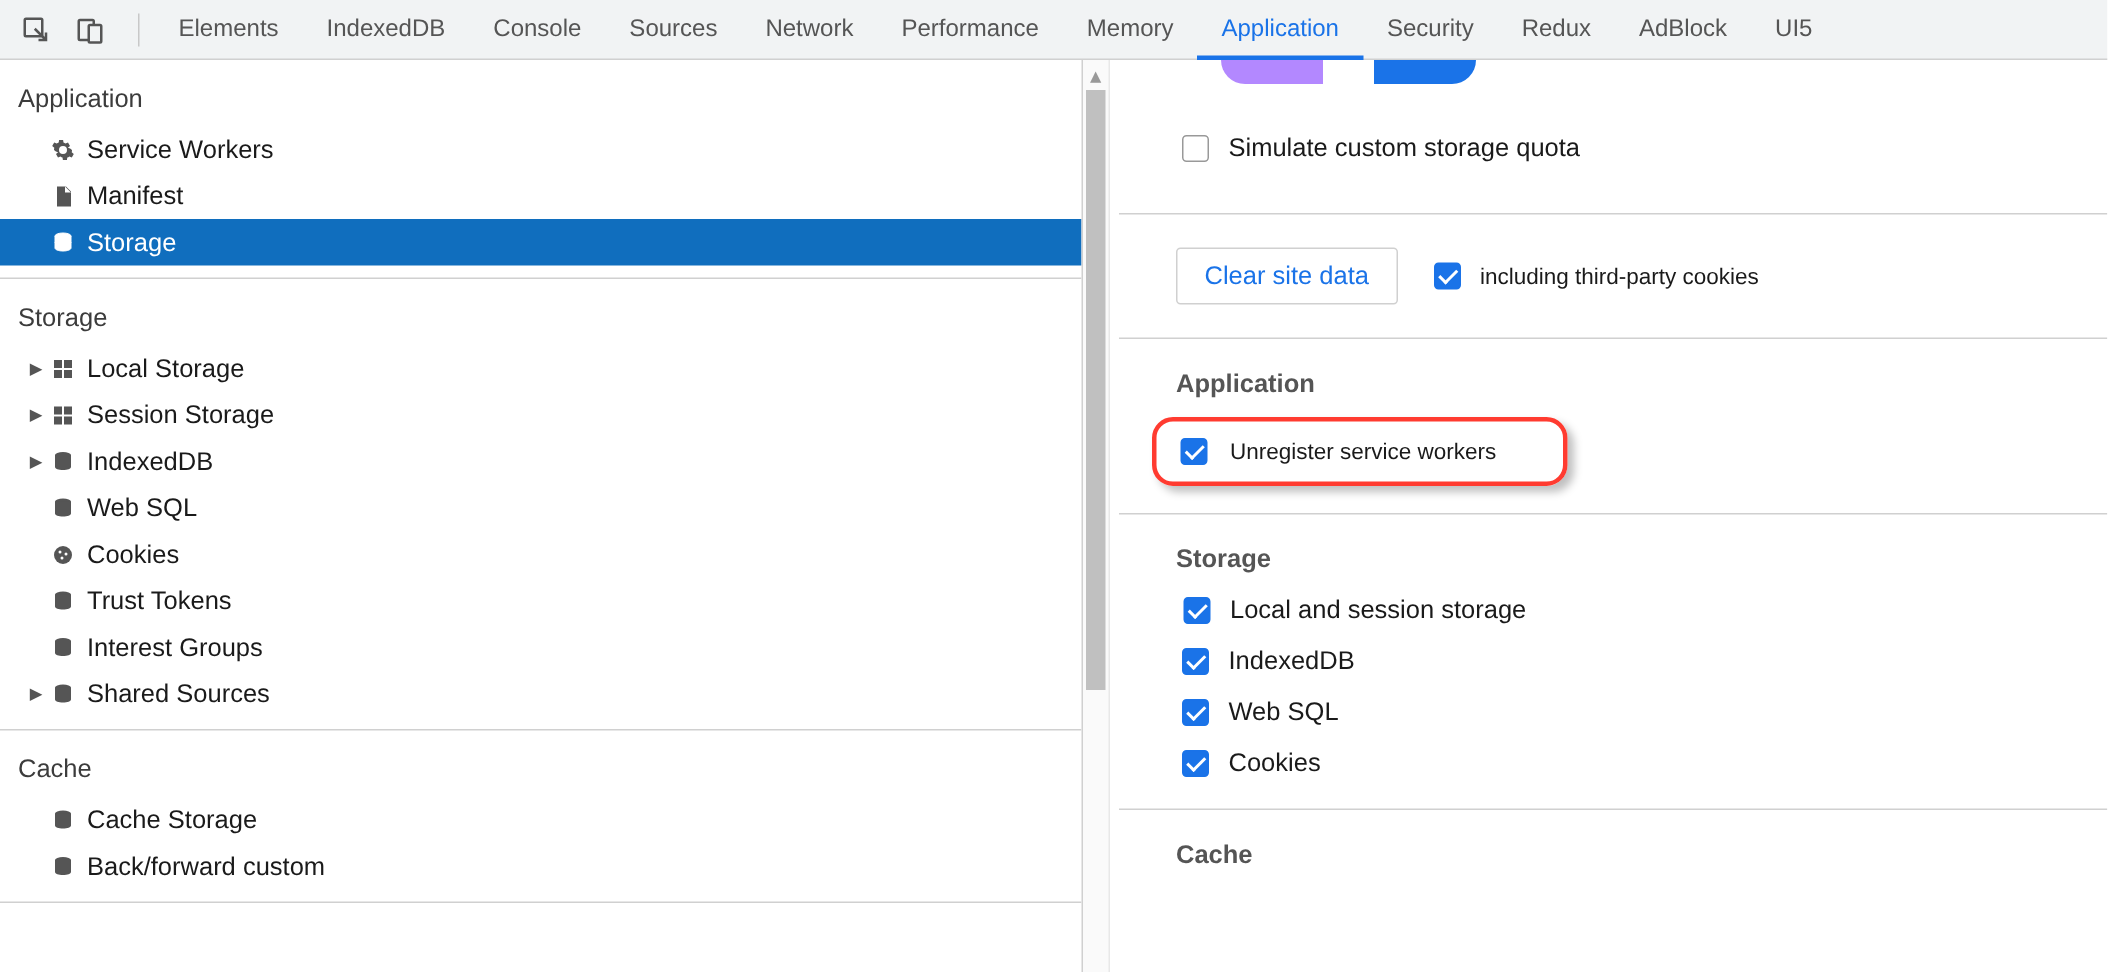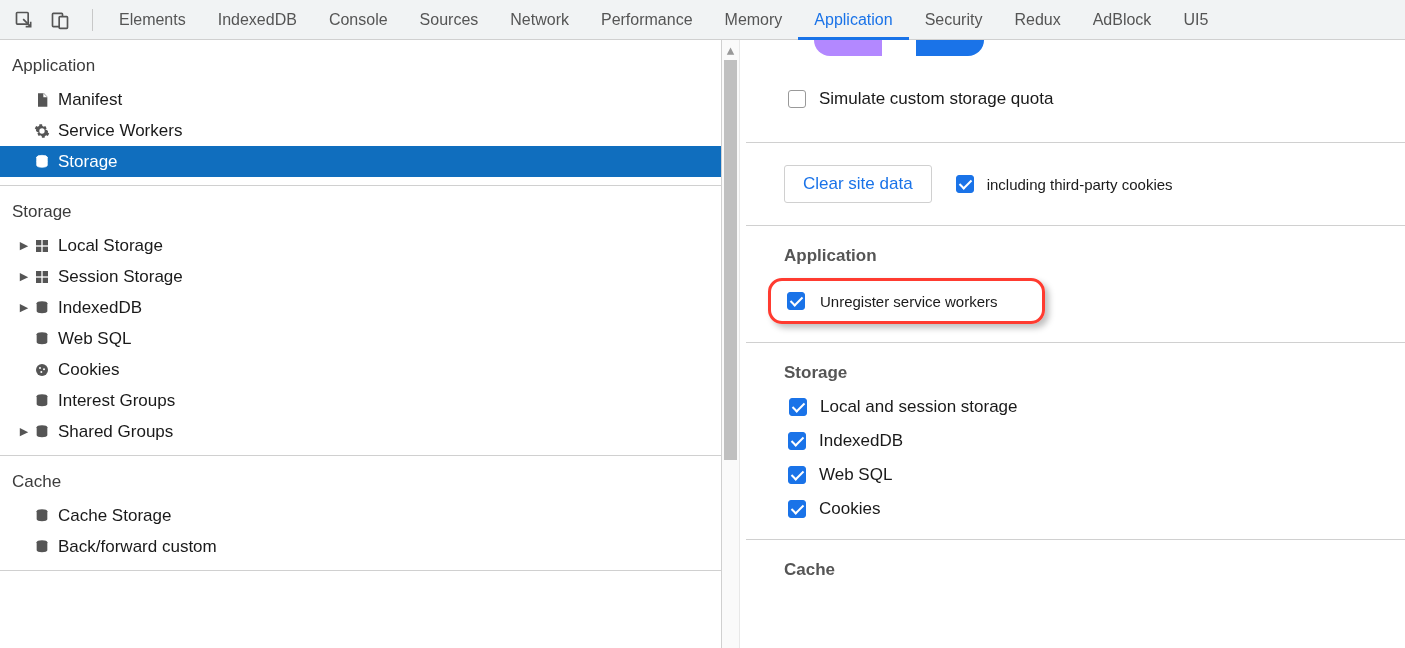--- a/index.html
+++ b/index.html
@@ -78,33 +78,33 @@
   <div class="split">
 
     <div class="sidebar-wrap">
       <div class="sidebar">
 
         <div class="section-hdr">Application</div>
         <div class="tree-item">
           <span class="expander"></span>
           <span class="tree-icon">
               <svg width="16" height="16" viewBox="0 0 24 24" fill="#555">
+                <path d="M12 8a4 4 0 100 8 4 4 0 000-8zm9 4a9 9 0 01-.3 2.3l2.1 1.6-2 3.5-2.5-1a7 7 0 01-2 1.1l-.4 2.5h-4l-.4-2.5a7 7 0 01-2-1.1l-2.5 1-2-3.5 2.1-1.6A9 9 0 013 12a9 9 0 01.3-2.3L1.2 8.1l2-3.5 2.5 1a7 7 0 012-1.1L8.1 2h4l.4 2.5a7 7 0 012 1.1l2.5-1 2 3.5-2.1 1.6A9 9 0 0121 12z"></path>
+              </svg>
+            </span>
+          <span class="tree-label">Service Workers</span>
+        </div>
+        <div class="tree-item">
+          <span class="expander"></span>
+          <span class="tree-icon">
+              <svg width="16" height="16" viewBox="0 0 24 24" fill="#555">
                 <path d="M6 2h9l5 5v15H6z M14 2v6h6"></path>
               </svg>
             </span>
           <span class="tree-label">Manifest</span>
-        </div>
-        <div class="tree-item">
-          <span class="expander"></span>
-          <span class="tree-icon">
-              <svg width="16" height="16" viewBox="0 0 24 24" fill="#555">
-                <path d="M12 8a4 4 0 100 8 4 4 0 000-8zm9 4a9 9 0 01-.3 2.3l2.1 1.6-2 3.5-2.5-1a7 7 0 01-2 1.1l-.4 2.5h-4l-.4-2.5a7 7 0 01-2-1.1l-2.5 1-2-3.5 2.1-1.6A9 9 0 013 12a9 9 0 01.3-2.3L1.2 8.1l2-3.5 2.5 1a7 7 0 012-1.1L8.1 2h4l.4 2.5a7 7 0 012 1.1l2.5-1 2 3.5-2.1 1.6A9 9 0 0121 12z"></path>
-              </svg>
-            </span>
-          <span class="tree-label">Service Workers</span>
         </div>
         <div class="tree-item selected">
           <span class="expander"></span>
           <span class="tree-icon">
               <svg width="16" height="16" viewBox="0 0 24 24" fill="#fff">
                 <ellipse cx="12" cy="5" rx="8" ry="3"></ellipse>
                 <path d="M4 5v6c0 1.7 3.6 3 8 3s8-1.3 8-3V5M4 11v6c0 1.7 3.6 3 8 3s8-1.3 8-3v-6"></path>
               </svg>
             </span>
           <span class="tree-label">Storage</span>
@@ -169,31 +169,41 @@
           <span class="tree-label">Cookies</span>
         </div>
         <div class="tree-item">
           <span class="expander"></span>
           <span class="tree-icon">
               <svg width="16" height="16" viewBox="0 0 24 24" fill="#555">
                 <ellipse cx="12" cy="5" rx="8" ry="3"></ellipse>
                 <path d="M4 5v6c0 1.7 3.6 3 8 3s8-1.3 8-3V5M4 11v6c0 1.7 3.6 3 8 3s8-1.3 8-3v-6"></path>
               </svg>
             </span>
+          <span class="tree-label">Trust Tokens</span>
+        </div>
+        <div class="tree-item">
+          <span class="expander"></span>
+          <span class="tree-icon">
+              <svg width="16" height="16" viewBox="0 0 24 24" fill="#555">
+                <ellipse cx="12" cy="5" rx="8" ry="3"></ellipse>
+                <path d="M4 5v6c0 1.7 3.6 3 8 3s8-1.3 8-3V5M4 11v6c0 1.7 3.6 3 8 3s8-1.3 8-3v-6"></path>
+              </svg>
+            </span>
           <span class="tree-label">Interest Groups</span>
         </div>
         <div class="tree-item">
           <span class="expander">▶</span>
           <span class="tree-icon">
               <svg width="16" height="16" viewBox="0 0 24 24" fill="#555">
                 <ellipse cx="12" cy="5" rx="8" ry="3"></ellipse>
                 <path d="M4 5v6c0 1.7 3.6 3 8 3s8-1.3 8-3V5M4 11v6c0 1.7 3.6 3 8 3s8-1.3 8-3v-6"></path>
               </svg>
             </span>
-          <span class="tree-label">Shared Groups</span>
+          <span class="tree-label">Shared Sources</span>
         </div>
         <div class="section-divider"></div>
 
         <div class="section-hdr">Cache</div>
         <div class="tree-item">
           <span class="expander"></span>
           <span class="tree-icon">
               <svg width="16" height="16" viewBox="0 0 24 24" fill="#555">
                 <ellipse cx="12" cy="5" rx="8" ry="3"></ellipse>
                 <path d="M4 5v6c0 1.7 3.6 3 8 3s8-1.3 8-3V5M4 11v6c0 1.7 3.6 3 8 3s8-1.3 8-3v-6"></path>

